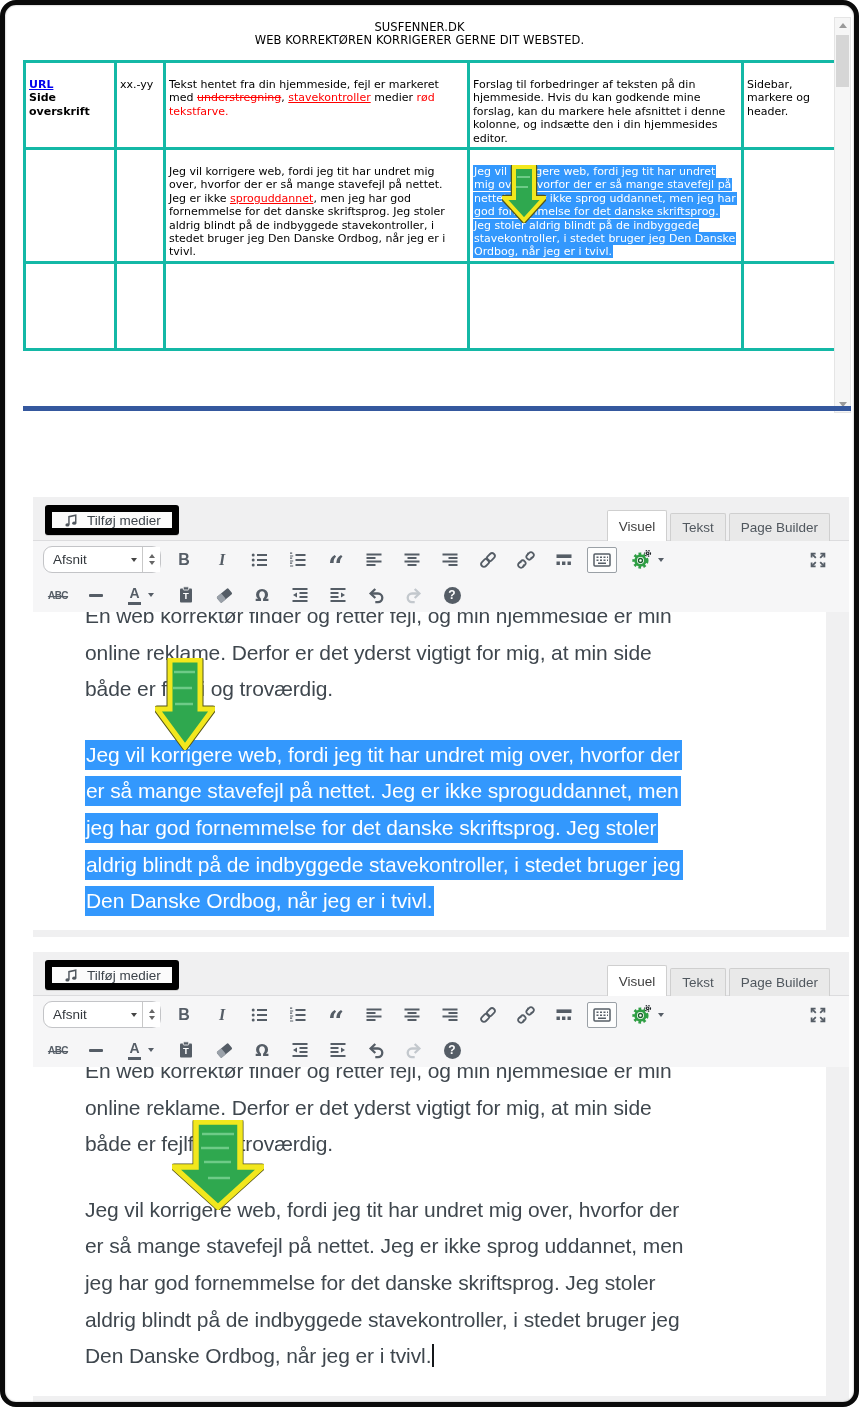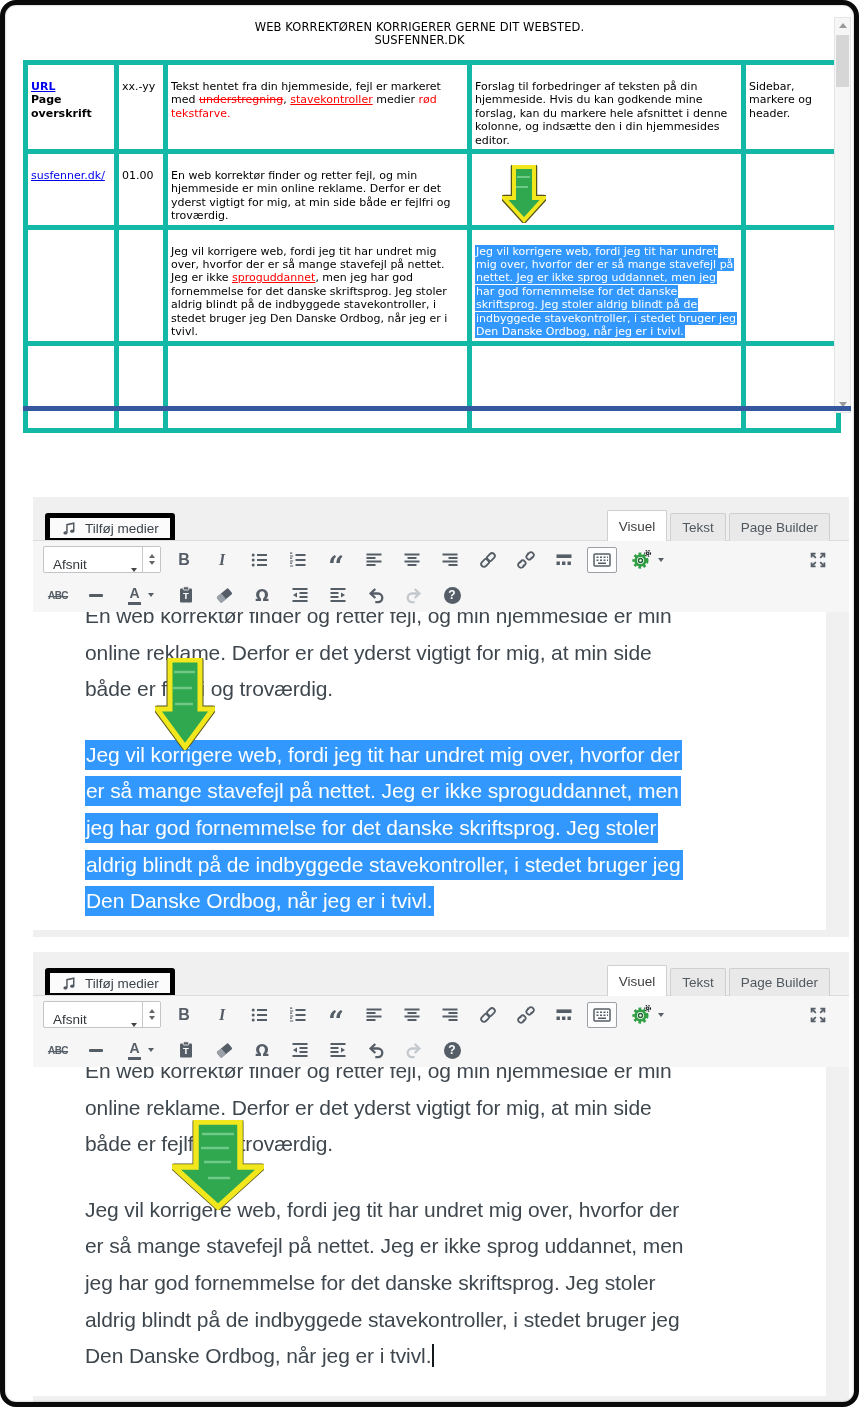--- a/index.html
+++ b/index.html
@@ -5,21 +5,21 @@
   html,body{margin:0;padding:0;background:#fff;overflow:hidden}
   #page{position:relative;width:859px;height:1407px;background:#fff;overflow:hidden;
         font-family:"Liberation Sans",sans-serif;}
   .frame-border{position:absolute;inset:0;border:5px solid #0a0a0a;border-radius:16px;
         pointer-events:none;z-index:100;box-shadow:inset 0 0 2px rgba(0,0,0,.4)}
   
   .doc-title{position:absolute;left:0;right:20px;top:21px;text-align:center;
         font:11.5px/13px "DejaVu Sans","Liberation Sans",sans-serif;color:#000;letter-spacing:.1px}
   table.doc{position:absolute;left:23px;top:60px;width:813px;border-collapse:collapse;
         border:2px solid #000;table-layout:fixed}
-  table.doc td{border:5px solid #14b8a6;vertical-align:top;padding:15px 4px 2px 3px;
+  table.doc td{border:3px solid #14b8a6;vertical-align:top;padding:15px 4px 2px 3px;
         font:11px/13.4px "DejaVu Sans","Liberation Sans",sans-serif;color:#000;overflow:hidden}
   .b{font-weight:bold}
   .lnk{color:#0000ee;text-decoration:underline}
   .strike{color:#f00;text-decoration:line-through}
   .uline{color:#f00;text-decoration:underline}
   .red{color:#f00}
   .dsel{background:#3398fd;color:#fff;padding:0 1px;box-decoration-break:clone;
         -webkit-box-decoration-break:clone}
   .vsb{position:absolute;left:834px;top:17px;width:17px;height:396px;background:#f6f6f6;
         border:1px solid #e5e5e5;box-sizing:border-box}
@@ -28,22 +28,22 @@
   .sb-btn i{display:block;width:0;height:0;border-left:4px solid transparent;border-right:4px solid transparent}
   .sb-btn.up i{border-bottom:5px solid #9a9a9a}
   .sb-btn.dn i{border-top:5px solid #9a9a9a}
   .sb-thumb{position:absolute;left:1px;right:1px;top:17px;height:52px;background:#d6d6d6}
   .blue-line{position:absolute;left:23px;top:406px;width:828px;height:5px;background:#35589e}
   
   .garrow{position:absolute;z-index:60;pointer-events:none}
   
   .editor{position:absolute;left:33px;width:816px;background:#f0f0f1;overflow:hidden}
   .ed-head{position:relative;height:43px}
-  .add-media{position:absolute;left:12px;top:16px;height:30px;display:flex;align-items:center;gap:7px;
-        padding:0 11px;background:#fbfbfb;border:5px solid #000000;border-radius:3px;
+  .add-media{position:absolute;left:12px;top:8px;height:30px;display:flex;align-items:center;gap:7px;
+        padding:0 11px;background:#fbfbfb;border:7px solid #000000;border-radius:3px;
         box-shadow:0 1px 0 #cfcfcf;font:13.5px "Liberation Sans",sans-serif;color:#3c434a;cursor:pointer}
   .tabs{position:absolute;right:19px;bottom:-1px;display:flex;gap:3px;align-items:flex-end;z-index:3}
   .tab{height:27px;padding:0 11px;background:#e9e9e9;border:1px solid #cfcfcf;border-bottom:none;
         color:#50575e;font-size:13.5px;display:flex;align-items:center;border-radius:2px 2px 0 0;cursor:pointer}
   .tab.active{background:#fff;height:30px;color:#404040}
   .toolbar{position:absolute;left:0;right:0;top:43px;height:72px;background:#f6f6f7;
         border-top:1px solid #dcdcde;box-sizing:border-box}
   .tb-row{display:flex;align-items:center;gap:8px;padding:0 10px;height:37px}
   .tb-row.r2{height:34px}
   button{background:none;border:0;padding:0;font:inherit;cursor:pointer}
@@ -57,22 +57,22 @@
   .glabc{font:700 10px "Liberation Sans",sans-serif;color:#555d66;text-decoration:line-through;letter-spacing:-.5px}
   .glo{font:600 16px "DejaVu Sans",sans-serif;color:#555d66}
   .hrbar{width:14px;height:3px;background:#555d66;border-radius:1px}
   .colA{display:flex;flex-direction:column;align-items:center;line-height:12px}
   .colA .a{font:700 14px "Liberation Sans",sans-serif;color:#555d66}
   .colA .bar{width:13px;height:3.5px;background:#555d66;margin-top:1px}
   .helpc{width:17px;height:17px;border-radius:50%;background:#555d66;color:#fff;display:flex;
         align-items:center;justify-content:center;font:700 12px "Liberation Sans",sans-serif}
   .car{width:0;height:0;border-left:3.5px solid transparent;border-right:3.5px solid transparent;
         border-top:4.5px solid #555d66;display:inline-block}
-  .fmt-select{display:flex;align-items:flex-end;height:27px;width:118px;background:#fff;
-        border:1px solid #c3c4c7;border-radius:2px;font:13.5px "Liberation Sans",sans-serif;
+  .fmt-select{display:flex;align-items:center;height:27px;width:118px;background:#fff;
+        border:1px solid #c3c4c7;border-radius:9px;font:13.5px "Liberation Sans",sans-serif;
         color:#32373c;box-sizing:border-box;cursor:pointer;flex:0 0 auto}
   .fmt-select .lbl{padding-left:9px;flex:1}
   .fmt-select .car{margin-right:5px;border-top-color:#444}
   .spin{width:17px;align-self:stretch;border-left:1px solid #c8c8c8;display:flex;flex-direction:column;
         align-items:center;justify-content:center;gap:3px;background:#fff}
   .spin i{display:block;width:0;height:0;border-left:3.5px solid transparent;border-right:3.5px solid transparent}
   .spin .up{border-bottom:4px solid #666}
   .spin .dn{border-top:4px solid #666}
   .mlauto{margin-left:auto;margin-right:6px}
   .content{position:absolute;left:0;top:115px;width:793px;background:#fff;overflow:hidden;
@@ -174,51 +174,42 @@
   <path d="M10.7 4l4.7 4.5-4.7 4.5" fill="none" stroke="#c3c8cd" stroke-width="2.3"></path>
 </symbol>
 <symbol id="g-arrow" viewBox="0 0 100 100" preserveAspectRatio="none"></symbol>
 </defs>
 </svg>
 
 <div id="page">
 
   <section>
     <div class="doc-title">
+      <div>SUSFENNER.DK</div>
       <div>WEB KORREKTØREN KORRIGERER GERNE DIT WEBSTED.</div>
-      <div>SUSFENNER.DK</div>
     </div>
 
     <table class="doc">
       <colgroup>
           <col style="width:91px">
           <col style="width:49px">
           <col style="width:304px">
           <col style="width:274px">
           <col style="width:95px">
         </colgroup>
       <tbody>
           <tr style="height:73px">
         <td>
           <div><span class="lnk b">URL</span></div>
-          <div class="b">Page overskrift</div>
+          <div class="b">Side overskrift</div>
         </td>
         <td>xx.-yy</td>
         <td><span>Tekst hentet fra din hjemmeside, fejl er markeret med </span><span class="strike">understregning</span><span>, </span><span class="uline">stavekontroller</span><span> medier </span><span class="red">rød tekstfarve.</span></td>
         <td>Forslag til forbedringer af teksten på din hjemmeside. Hvis du kan godkende mine forslag, kan du markere hele afsnittet i denne kolonne, og indsætte den i din hjemmesides editor.</td>
         <td>Sidebar, markere og header.</td>
-      </tr>
-      <tr style="height:60px">
-        <td>
-          <span class="lnk">susfenner.dk/</span>
-        </td>
-        <td>01.00</td>
-        <td>En web korrektør finder og retter fejl, og min hjemmeside er min online reklame. Derfor er det yderst vigtigt for mig, at min side både er fejlfri og troværdig.</td>
-        <td></td>
-        <td></td>
       </tr>
       <tr style="height:95px">
         <td></td>
         <td></td>
         <td><span>Jeg vil korrigere web, fordi jeg tit har undret mig over, hvorfor der er så mange stavefejl på nettet. Jeg er ikke </span><span class="uline">sproguddannet</span><span>, men jeg har god fornemmelse for det danske skriftsprog. Jeg stoler aldrig blindt på de indbyggede stavekontroller, i stedet bruger jeg Den Danske Ordbog, når jeg er i tvivl.</span></td>
         <td><span class="dsel">Jeg vil korrigere web, fordi jeg tit har undret mig over, hvorfor der er så mange stavefejl på nettet. Jeg er ikke sprog uddannet, men jeg har god fornemmelse for det danske skriftsprog. Jeg stoler aldrig blindt på de indbyggede stavekontroller, i stedet bruger jeg Den Danske Ordbog, når jeg er i tvivl.</span></td>
         <td></td>
       </tr>
       <tr style="height:87px">
         <td></td>

